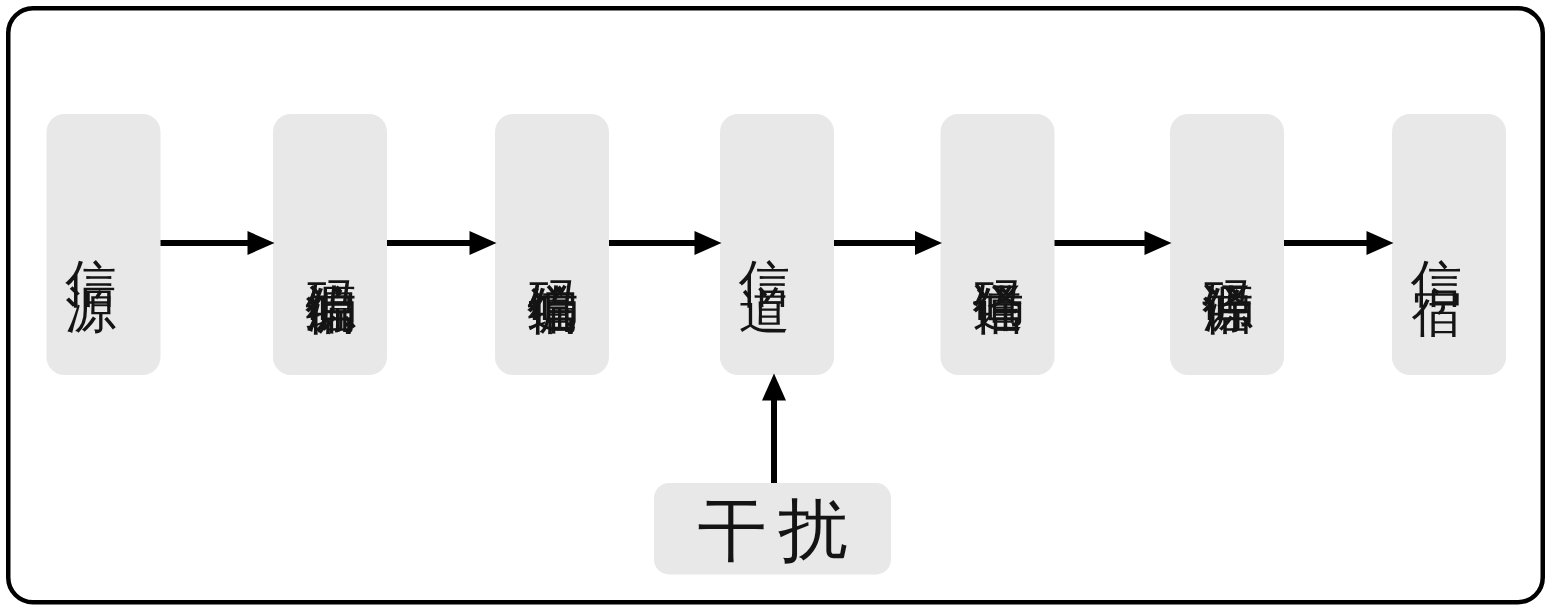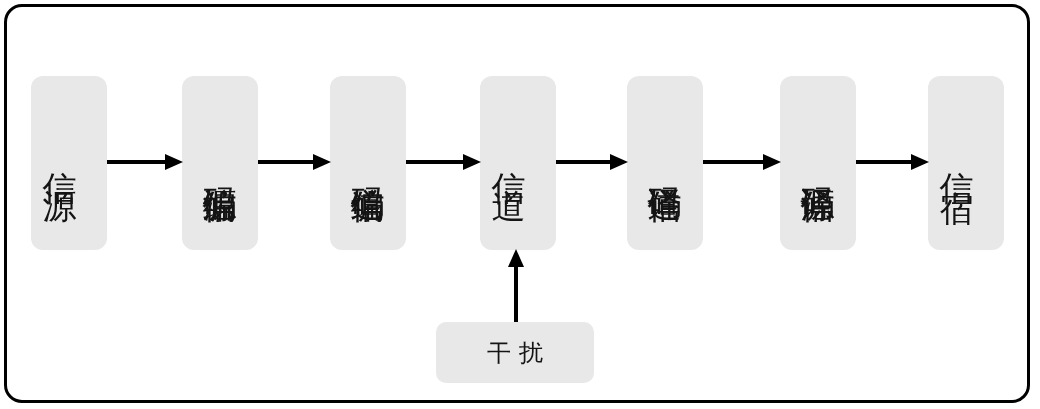--- a/index.html
+++ b/index.html
@@ -101,21 +101,21 @@
     top: 322px;
     width: 158px;
     height: 61px;
     background: var(--box-fill, #e8e8e8);
     border-radius: 10px;
     display: flex;
     align-items: center;
     justify-content: center;
   }
   .htext {
-    font-size: 24px;
+    font-size: 46px;
     color: var(--text, #141414);
     letter-spacing: 8px;
     margin-right: -8px;
     line-height: 1;
     white-space: nowrap;
   }
 </style>
 </head>
 <body>
 

